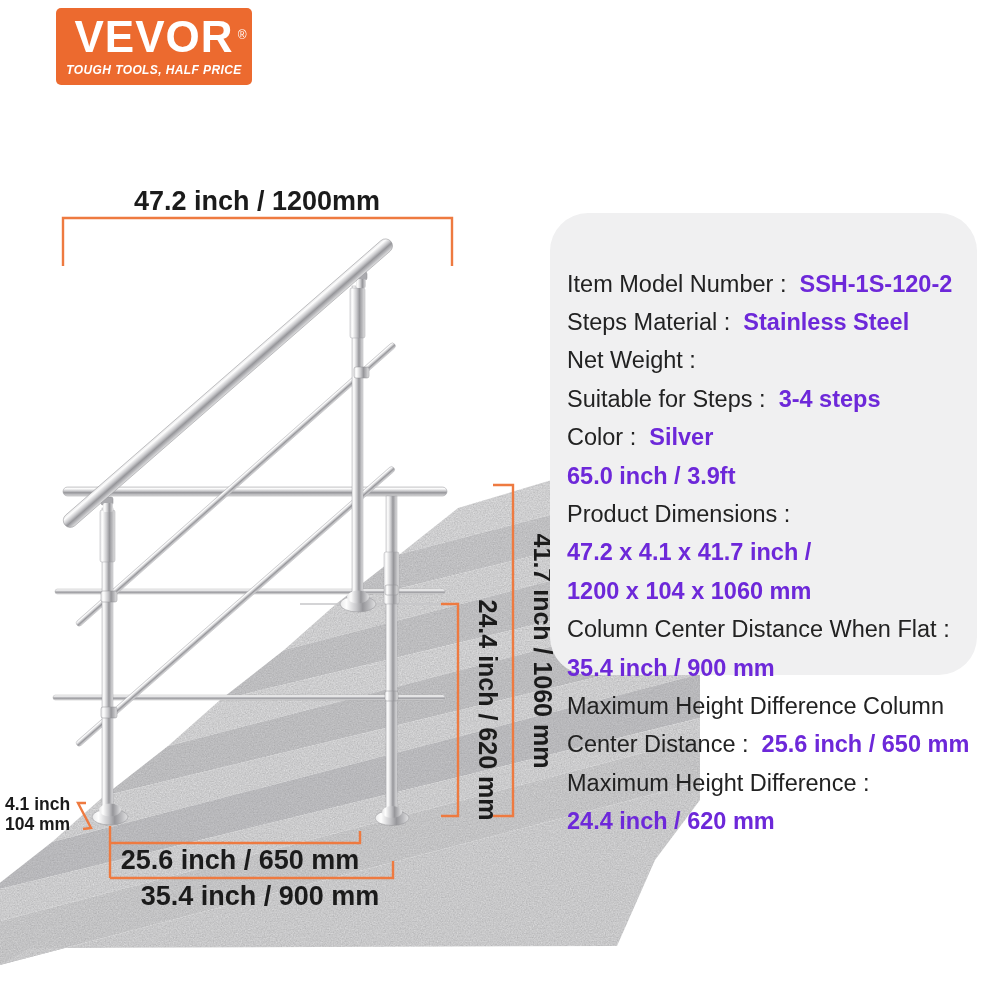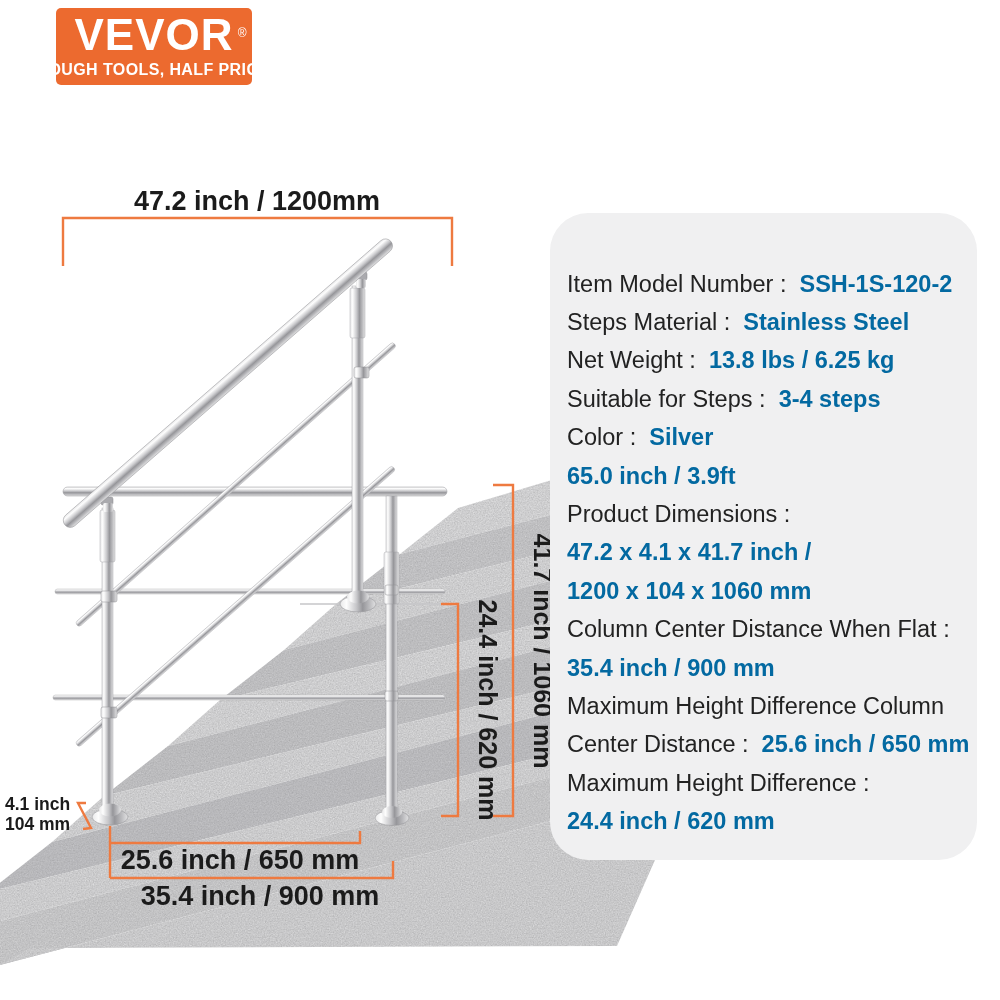--- a/index.html
+++ b/index.html
@@ -3,27 +3,27 @@
 <meta charset="utf-8">
 <style>
   html,body{margin:0;padding:0;background:#ffffff;}
   #page{position:relative;width:1000px;height:1000px;background:#ffffff;overflow:hidden;
         font-family:"Liberation Sans","DejaVu Sans",sans-serif;}
   
   .logo{position:absolute;left:56px;top:8px;width:196px;height:77px;background:#EC6A2F;
         border-radius:5px;display:flex;flex-direction:column;align-items:center;justify-content:center;}
   .logo .brand{color:#fff;font-weight:800;font-size:44px;line-height:40px;letter-spacing:1px;position:relative;}
   .logo .reg{position:absolute;top:-2px;right:-14px;font-size:12px;font-weight:400;}
-  .logo .tag{color:#fff;font-weight:700;font-size:16px;letter-spacing:.4px;margin-top:6px;white-space:nowrap;}
+  .logo .tag{color:#fff;font-weight:700;font-size:12px;letter-spacing:.4px;margin-top:6px;white-space:nowrap;font-style:italic;}
   
-  .panel{position:absolute;left:550px;top:213px;width:427px;height:647px;background:#F0F0F1;
+  .panel{position:absolute;left:550px;top:213px;width:427px;height:462px;background:#F0F0F1;
          border-radius:38px;box-sizing:border-box;padding:52px 14px 0 17px;z-index:5;}
   .spec-row{height:38.4px;display:flex;align-items:center;white-space:nowrap;font-size:23.5px;color:#222;}
   .spec-row .lbl{font-weight:400;white-space:pre;}
-  .spec-row .val{font-weight:700;color:#0369a1;white-space:pre;}
+  .spec-row .val{font-weight:700;color:#6d28d9;white-space:pre;}
   
   svg.diagram{position:absolute;left:0;top:0;z-index:1;}
   .dimtxt{font-family:"Liberation Sans","DejaVu Sans",sans-serif;font-weight:700;fill:#1b1b1b;}
 </style>
 </head>
 <body>
 
 <div id="page">
 
   <svg class="diagram" width="1000" height="1000" viewBox="0 0 1000 1000">
@@ -146,21 +146,20 @@
         <div class="spec-row">
           <span class="lbl">Item Model Number :  </span>
           <span class="val">SSH-1S-120-2</span>
         </div>
         <div class="spec-row">
           <span class="lbl">Steps Material :  </span>
           <span class="val">Stainless Steel</span>
         </div>
         <div class="spec-row">
           <span class="lbl">Net Weight :  </span>
-          <span class="val">13.8 lbs / 6.25 kg</span>
         </div>
         <div class="spec-row">
           <span class="lbl">Suitable for Steps :  </span>
           <span class="val">3-4 steps</span>
         </div>
         <div class="spec-row">
           <span class="lbl">Color :  </span>
           <span class="val">Silver</span>
         </div>
         <div class="spec-row">

